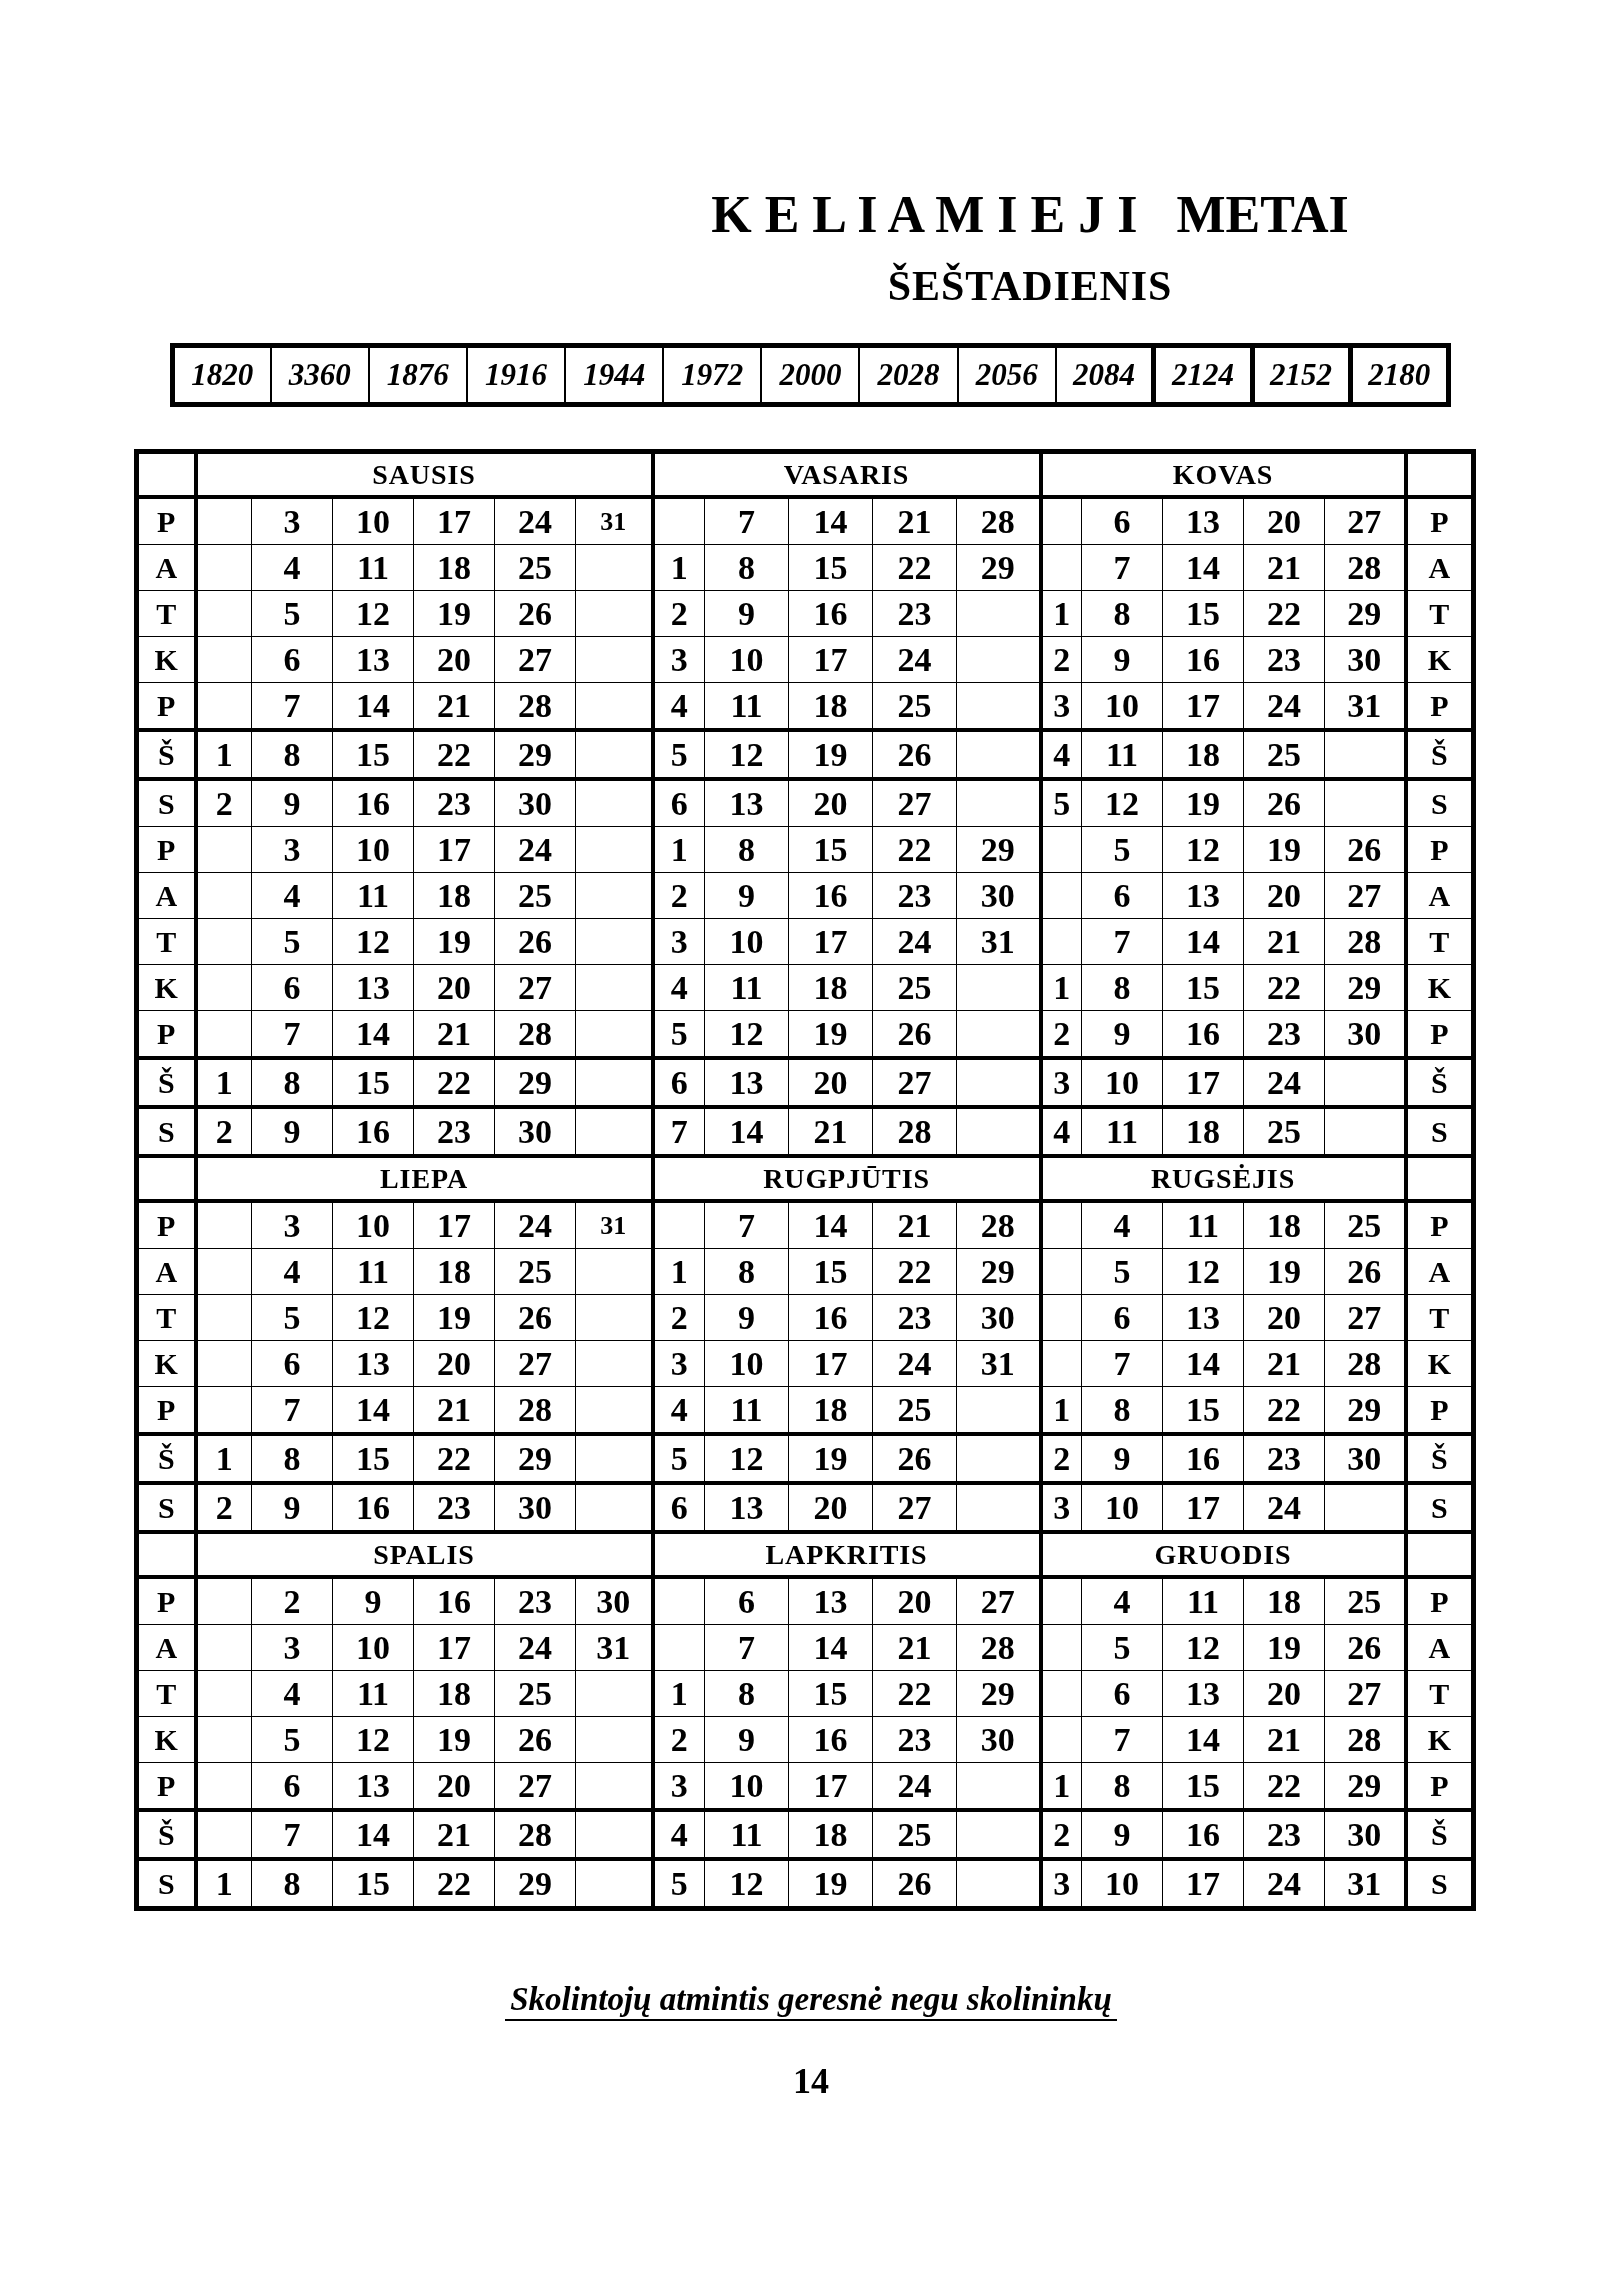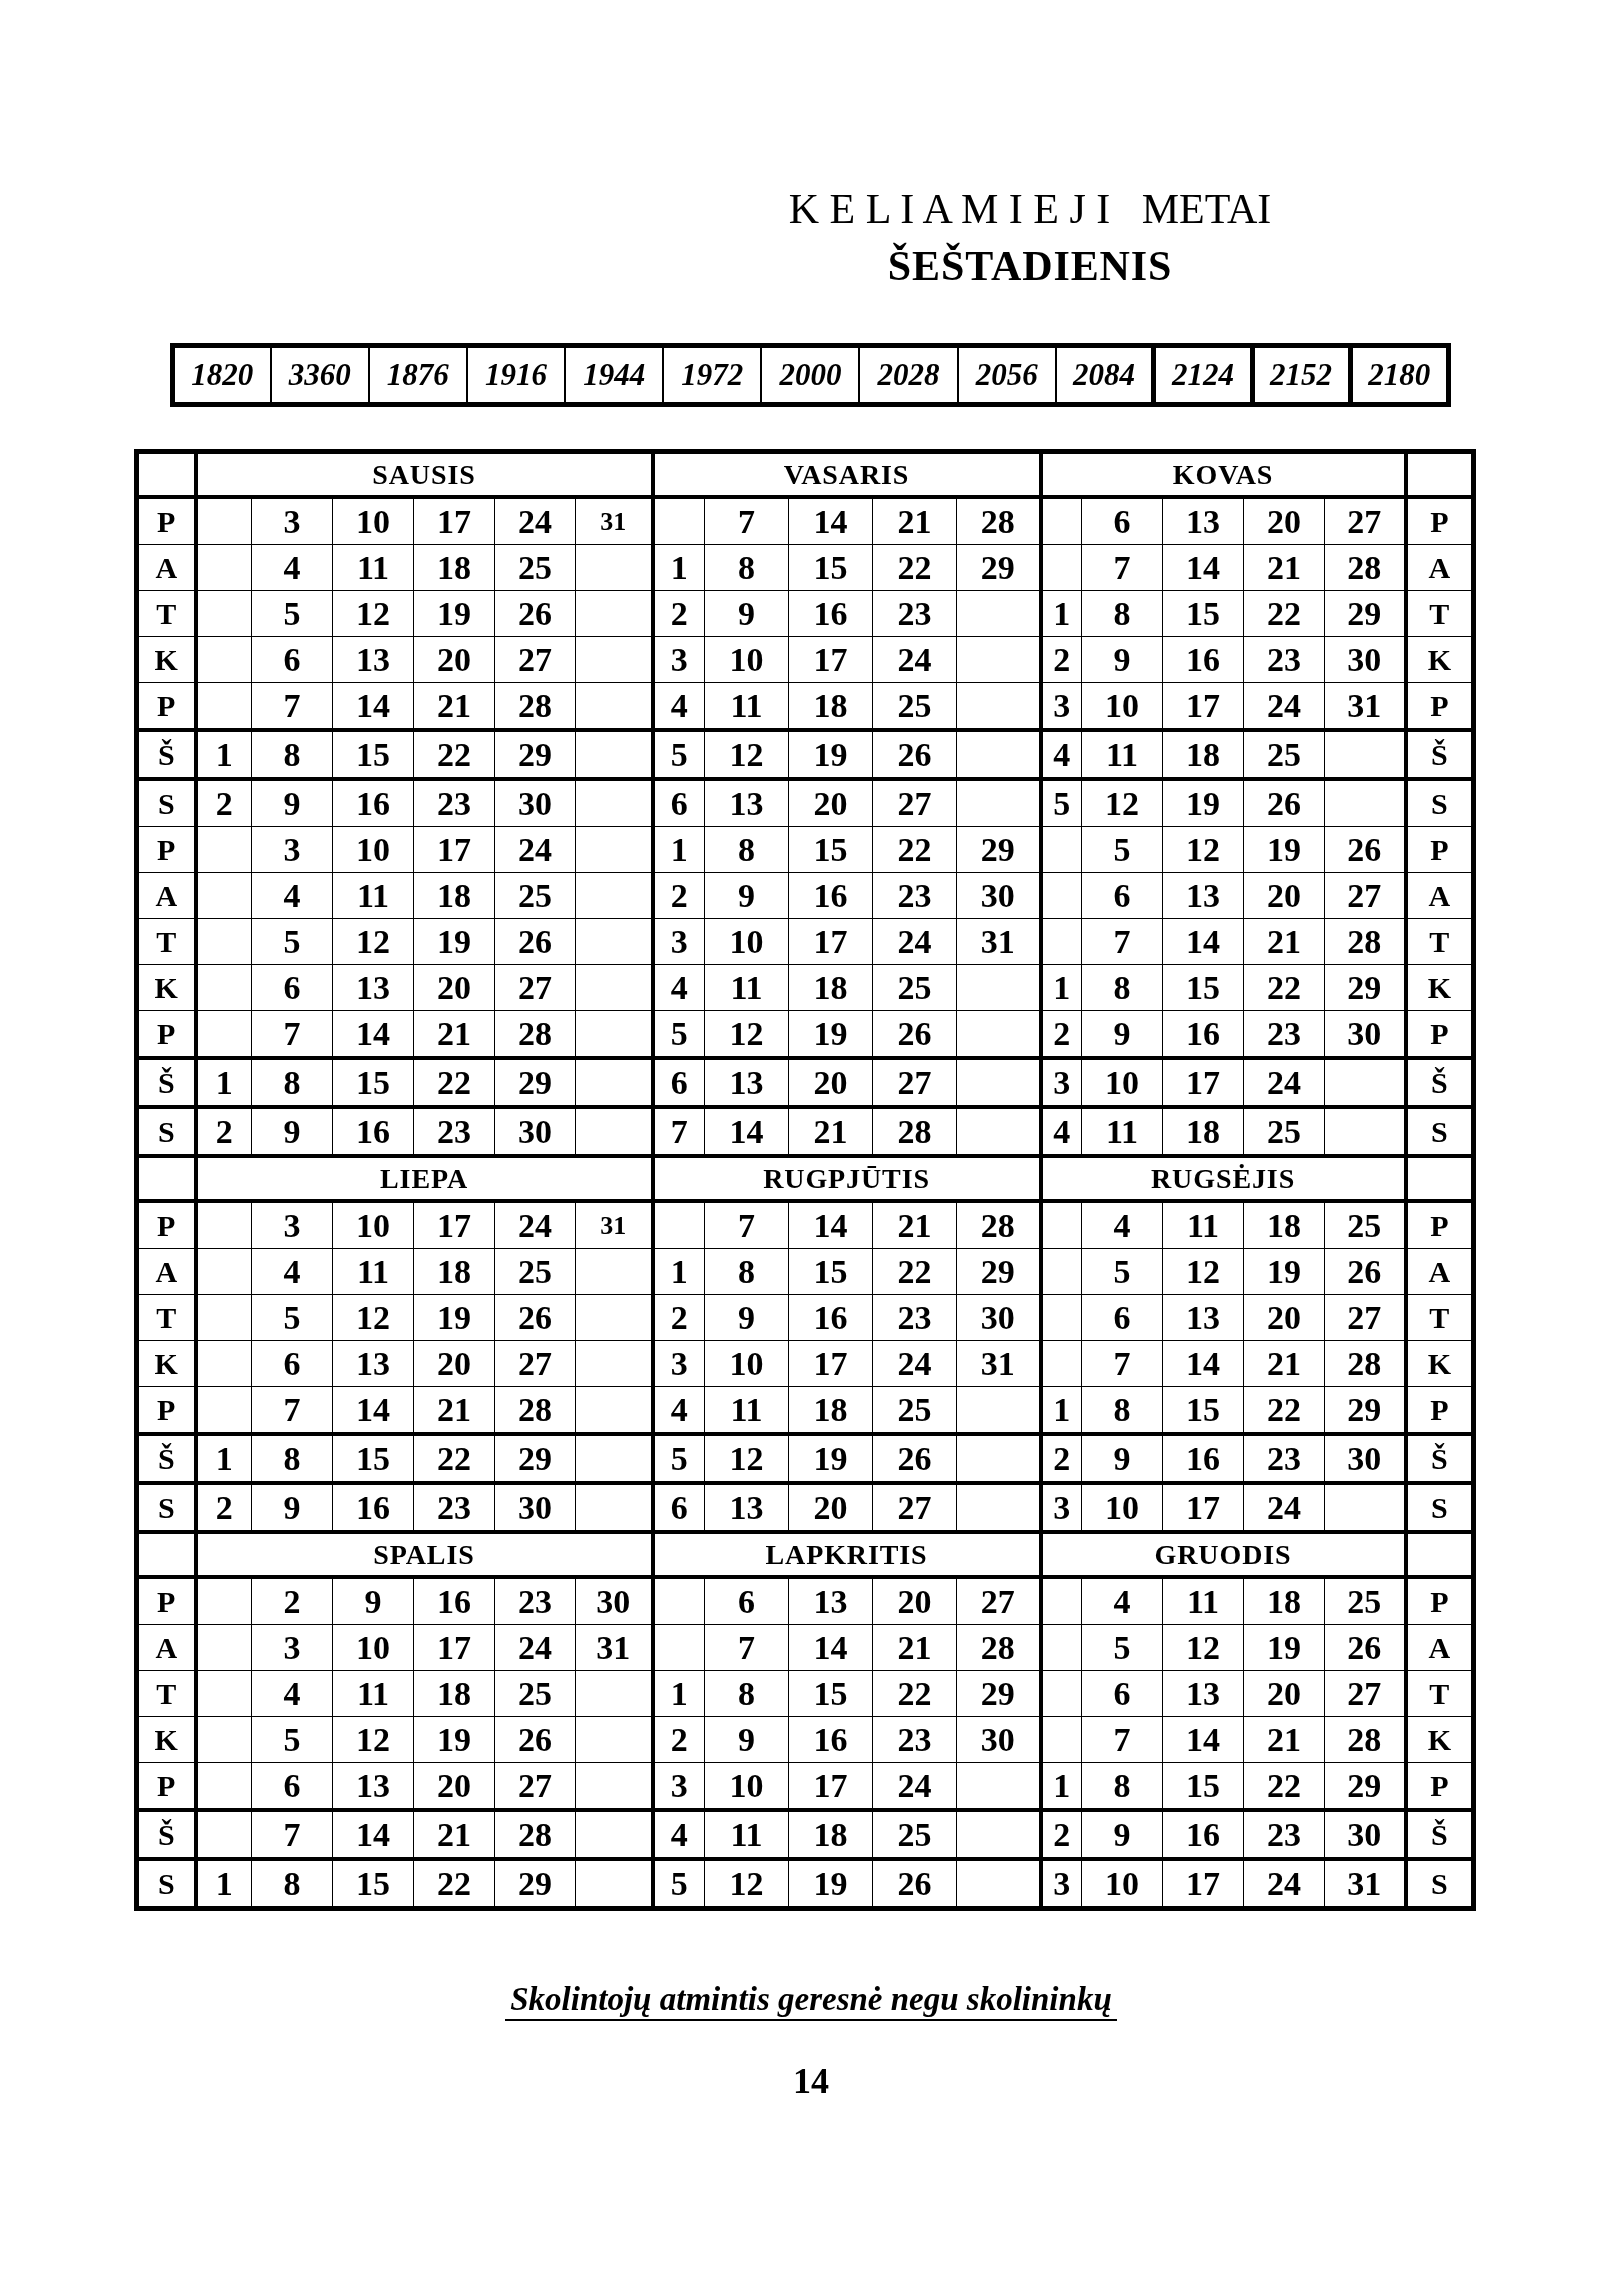--- a/index.html
+++ b/index.html
@@ -3,22 +3,22 @@
 <meta charset="utf-8">
 <style>
   html,body{margin:0;padding:0;}
   body{
     width:1622px;height:2293px;position:relative;background:#ffffff;color:#000;
     font-family:"Liberation Serif","DejaVu Serif",serif;
     -webkit-font-smoothing:antialiased;
   }
   
   .title{position:absolute;left:582px;top:186px;width:896px;text-align:center;line-height:1.1;}
-  .title .l1{font-size:42px;font-weight:normal;white-space:pre;}
-  .title .l2{font-size:42px;font-weight:bold;margin-top:11px;letter-spacing:0.9px;}
+  .title .l1{font-size:52px;font-weight:bold;white-space:pre;}
+  .title .l2{font-size:42px;font-weight:bold;margin-top:20px;letter-spacing:0.9px;}
   
   table.years{
     position:absolute;left:170px;top:343px;width:1281px;
     border-collapse:collapse;table-layout:fixed;border:5.4px solid #000;font-style:italic;
   }
   table.years td{
     border:2.7px solid #000;height:52px;text-align:center;vertical-align:middle;
     font-weight:bold;font-size:31px;
   }
   table.years td.thickl{border-left-width:5.4px;}

